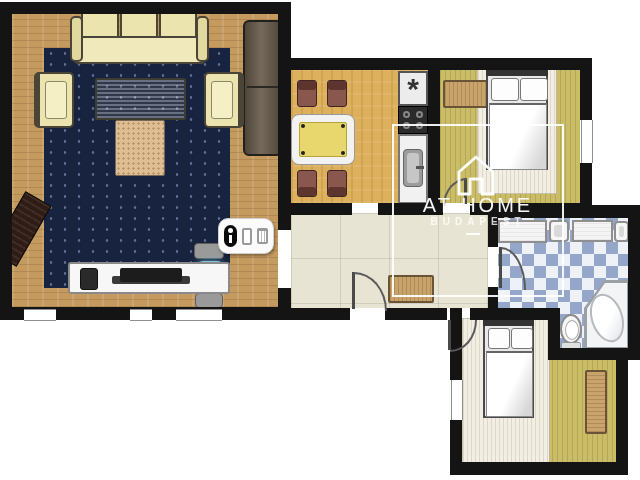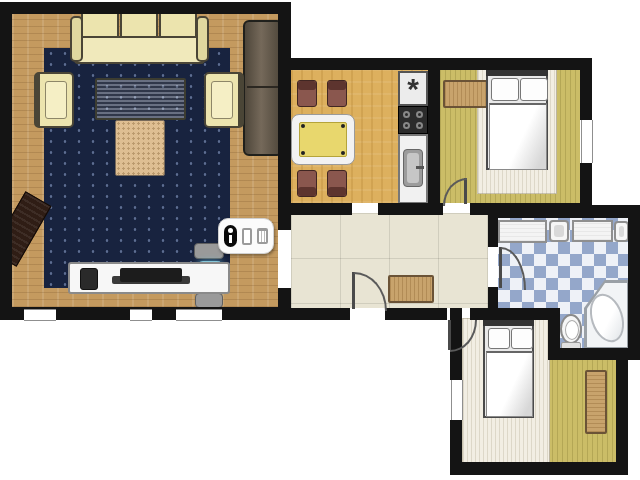--- a/index.html
+++ b/index.html
@@ -299,14 +299,22 @@
 
   <div class="leaf" style="left:352px;top:272px;width:3px;height:37px;"></div>
   <div class="arc" style="left:354px;top:272px;width:31px;height:37px;border-top-width:2px;border-right-width:2px;border-top-right-radius:100% 100%;"></div>
 
   <div class="leaf" style="left:499px;top:247px;width:3px;height:41px;"></div>
   <div class="arc" style="left:501px;top:247px;width:23px;height:41px;border-top-width:2px;border-right-width:2px;border-top-right-radius:100% 100%;"></div>
 
   <div class="leaf" style="left:448px;top:320px;width:3px;height:30px;"></div>
   <div class="arc" style="left:450px;top:320px;width:25px;height:30px;border-bottom-width:2px;border-right-width:2px;border-bottom-right-radius:100% 100%;"></div>
 
+  <div class="watermark" style="left:392px;top:124px;width:168px;height:169px;">
+    <svg class="wm-house" width="48" height="44" viewBox="0 0 48 44">
+      <path d="M7 42 V20 L24 5 L41 20 V42 H30 V27 H18 V42 Z" fill="none" stroke="#ffffff" stroke-width="3" stroke-linejoin="round" opacity="0.95"></path>
+    </svg>
+    <div class="wm-title">AT HOME</div>
+    <div class="wm-sub">BUDAPEST</div>
+    <div class="wm-dash"></div>
+  </div>
 
 </div>
 
 </body></html>

